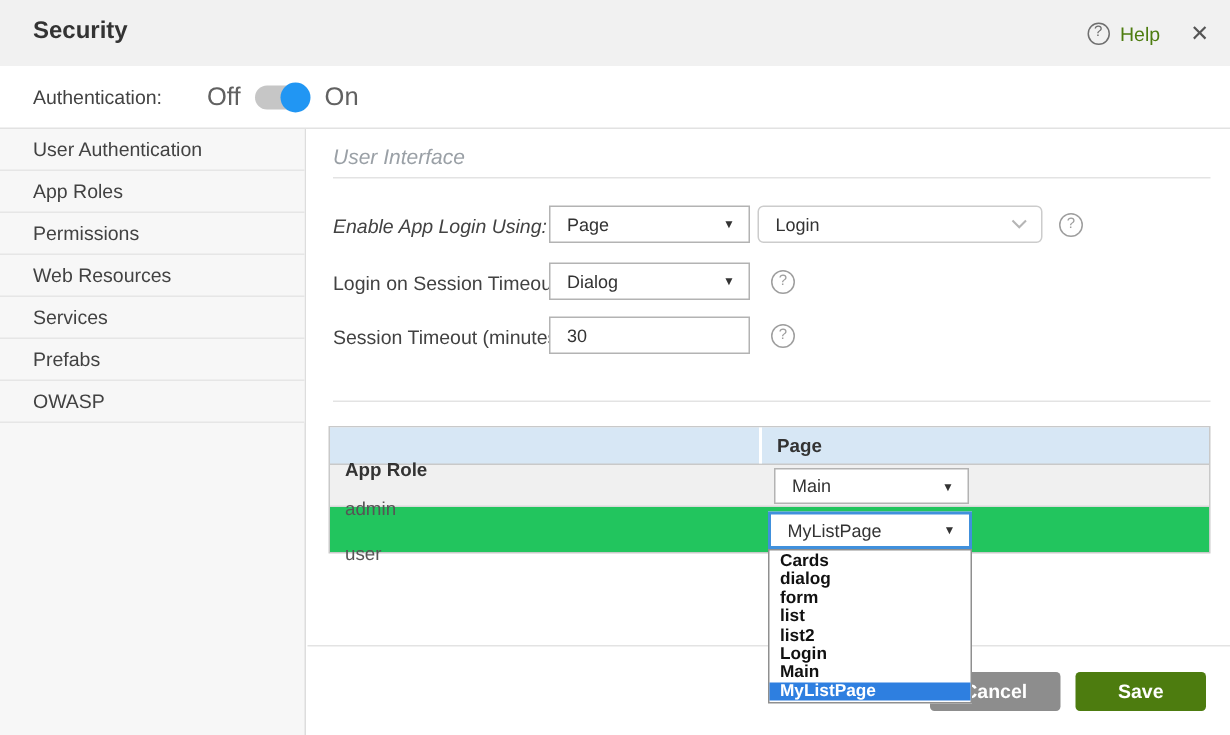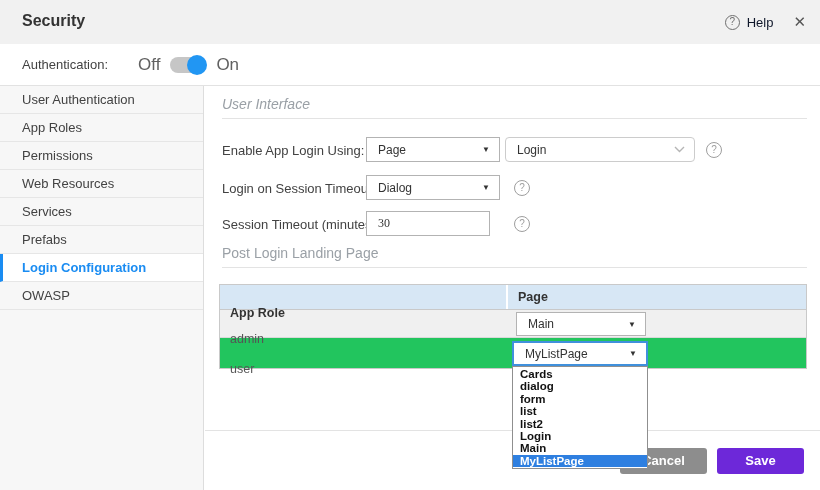--- a/index.html
+++ b/index.html
@@ -5,21 +5,21 @@
   * { margin:0; padding:0; box-sizing:border-box; }
   html,body { width:820px; height:490px; background:#fff; }
   body { font-family:"Liberation Sans","DejaVu Sans",sans-serif; }
   #app { position:relative; width:820px; height:490px; overflow:hidden; background:#fff; }
 
   
   .header { position:absolute; left:0; top:0; width:820px; height:44px; background:#f1f1f1; }
   .title { position:absolute; left:22px; top:12px; font-size:16px; font-weight:bold; color:#333; }
   .header-right { position:absolute; right:14px; top:0; height:44px; display:flex; align-items:center; }
   .q-circle { width:15px; height:15px; border:1.2px solid #6f6f6f; border-radius:50%; font-size:10px; line-height:12px; text-align:center; color:#6f6f6f; }
-  .help-text { font-size:13px; color:#0f172a; margin-left:7px; }
+  .help-text { font-size:13px; color:#4d7c0f; margin-left:7px; }
   .close-x { font-size:15px; color:#555; margin-left:20px; cursor:pointer; }
 
   
   .auth-bar { position:absolute; left:0; top:44px; width:820px; height:42px; background:#fff; border-bottom:1px solid #e2e2e2; display:flex; align-items:center; padding-left:22px; }
   .auth-label { font-size:13px; color:#424242; margin-right:30px; }
   .off-on { font-size:17px; color:#616161; }
   .toggle { position:relative; width:36px; height:16px; background:#c6c6c6; border-radius:9px; margin:0 10px; cursor:pointer; }
   .toggle .knob { position:absolute; right:-1px; top:-2px; width:20px; height:20px; border-radius:50%; background:#2196f3; }
 
   
@@ -31,27 +31,27 @@
   .sec-title { position:absolute; font-size:14px; color:#9aa0a6; }
   #sec1 { left:222px; top:96px;font-style:italic; }
   #sec2 { left:222px; top:245px; }
   .hr { position:absolute; border-top:1px solid #e3e3e3; height:0; }
   #hr1 { left:222px; top:118px; width:585px; }
   #hr2 { left:222px; top:267px; width:585px; }
   #hr3 { left:205px; top:430px; width:615px; }
 
   
   .f-label { position:absolute; left:222px; font-size:13px; color:#424242; }
-  #lab1 { top:143px; } #lab2 { top:181px; } #lab3 { top:217px; }
+  #lab1 { top:143px;font-style:italic; } #lab2 { top:181px; } #lab3 { top:217px; }
   .select { position:absolute; height:25px; background:#fff; border:1px solid #b3b3b3; display:flex; align-items:center; justify-content:space-between; padding:0 9px 0 11px; font-size:12px; color:#333; cursor:pointer; }
   .caret { font-size:8px; color:#333; }
   #sel-page   { left:366px; top:137px; width:134px; }
   #sel-login  { left:505px; top:137px; width:190px; border:1px solid #ccc; border-radius:4px; }
   #sel-dialog { left:366px; top:175px; width:134px; }
-  #inp-timeout{ position:absolute; left:366px; top:211px; width:124px; height:25px; border:1px solid #b3b3b3; padding:0 11px; font-size:12px; color:#333; font-family:Liberation Serif, serif; }
+  #inp-timeout{ position:absolute; left:366px; top:211px; width:134px; height:25px; border:1px solid #b3b3b3; padding:0 11px; font-size:12px; color:#333; font-family:Liberation Sans, sans-serif; }
   .help-q { position:absolute; width:16px; height:16px; border:1.5px solid #9e9e9e; border-radius:50%; font-size:10px; line-height:13px; text-align:center; color:#9e9e9e; cursor:pointer; }
   #help1 { left:706px; top:142px; } #help2 { left:514px; top:180px; } #help3 { left:514px; top:216px; }
 
   
   .table { position:absolute; left:219px; top:284px; width:588px; border:1px solid #c9c9c9; font-size:12.5px; }
   .t-row { display:flex; align-items:center; }
   .t-head { height:25px; background:#d7e7f5; border-bottom:1px solid #c9c9c9; font-weight:bold; color:#333; }
   .c-role { width:286px; padding-left:10px;margin-top:31px; }
   .c-page { flex:1; padding-left:10px; }
   .t-head .c-page { border-left:2px solid #fff; align-self:stretch; display:flex; align-items:center; }
@@ -61,21 +61,21 @@
   #sel-mylist { left:512px; top:341px; width:136px; height:25px; border:2px solid #4090dc; }
 
   
   .popup { position:absolute; left:512px; top:366px; width:136px; background:#fff; border:1px solid #8f8f8f; z-index:20; padding:1px 0;font-weight:bold; }
   .opt { font-size:11.5px; line-height:12.4px; height:12.4px; padding-left:7px; color:#111; cursor:pointer; white-space:nowrap; }
   .opt.selected { background:#2e7fe0; color:#fff; }
 
   
   .btn { position:absolute; top:448px; width:87px; height:26px; border:none; border-radius:3px; color:#fff; font-size:13px; font-weight:bold; text-align:center; line-height:26px; cursor:pointer; z-index:5; font-family:inherit; }
   #btn-cancel { left:620px; background:#8d8d8d; }
-  #btn-save   { left:717px; background:#6d28d9; }
+  #btn-save   { left:717px; background:#4d7c0f; }
 </style>
 </head>
 <body>
 
 <div id="app">
 
   <div class="header">
     <div class="title">Security</div>
     <div class="header-right">
       <span class="q-circle">?</span>
@@ -93,21 +93,20 @@
     <span class="off-on">On</span>
   </div>
 
   <div class="sidebar">
     <div class="side-item">User Authentication</div>
     <div class="side-item">App Roles</div>
     <div class="side-item">Permissions</div>
     <div class="side-item">Web Resources</div>
     <div class="side-item">Services</div>
     <div class="side-item">Prefabs</div>
-    <div class="side-item active">Login Configuration</div>
     <div class="side-item">OWASP</div>
   </div>
 
   <div class="sec-title" id="sec1">User Interface</div>
   <div class="hr" id="hr1"></div>
 
   <div class="f-label" id="lab1">Enable App Login Using:</div>
   <div class="select" id="sel-page">
     <span>Page</span>
     <span class="caret">▼</span>
@@ -124,21 +123,20 @@
   <div class="select" id="sel-dialog">
     <span>Dialog</span>
     <span class="caret">▼</span>
   </div>
   <div class="help-q" id="help2">?</div>
 
   <div class="f-label" id="lab3">Session Timeout (minutes):</div>
   <input id="inp-timeout" type="text" value="30" style="">
   <div class="help-q" id="help3">?</div>
 
-  <div class="sec-title" id="sec2">Post Login Landing Page</div>
   <div class="hr" id="hr2"></div>
 
   <div class="table">
     <div class="t-row t-head">
       <div class="c-role">App Role</div>
       <div class="c-page">Page</div>
     </div>
     <div class="t-row r1">
       <div class="c-role">admin</div>
       <div class="c-page"></div>

